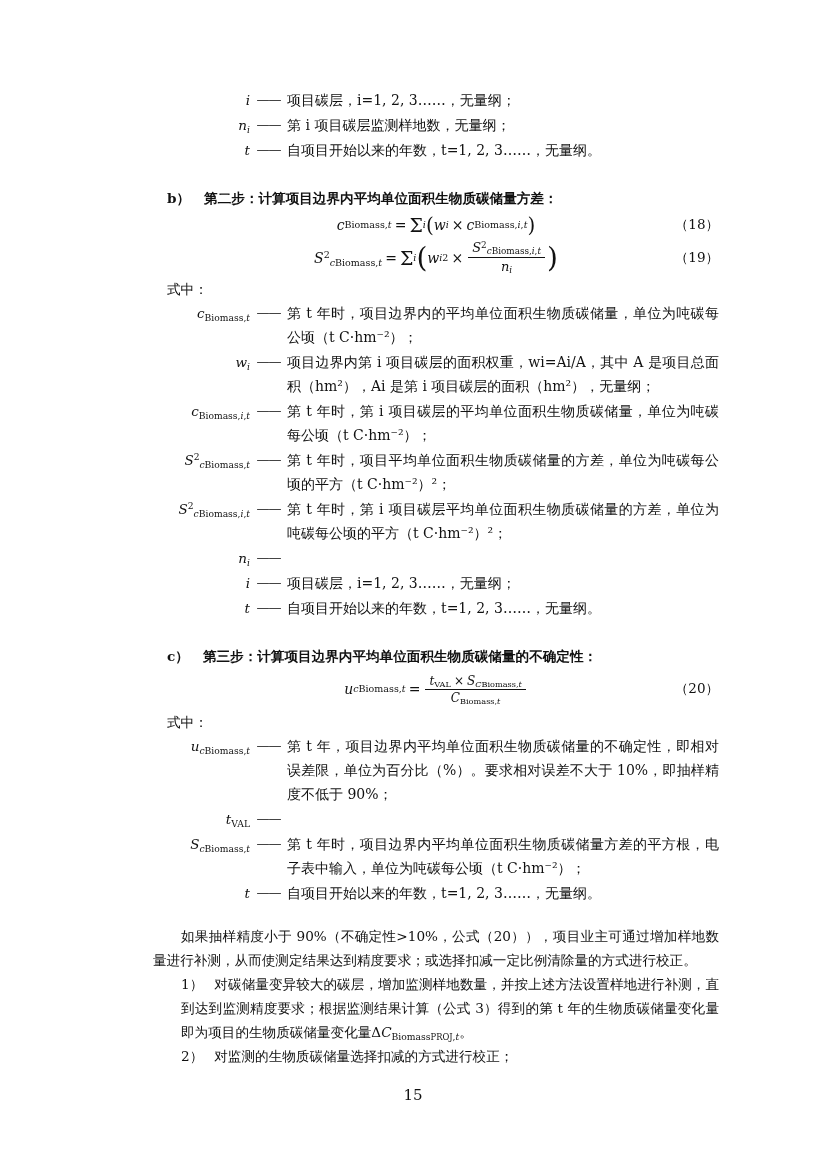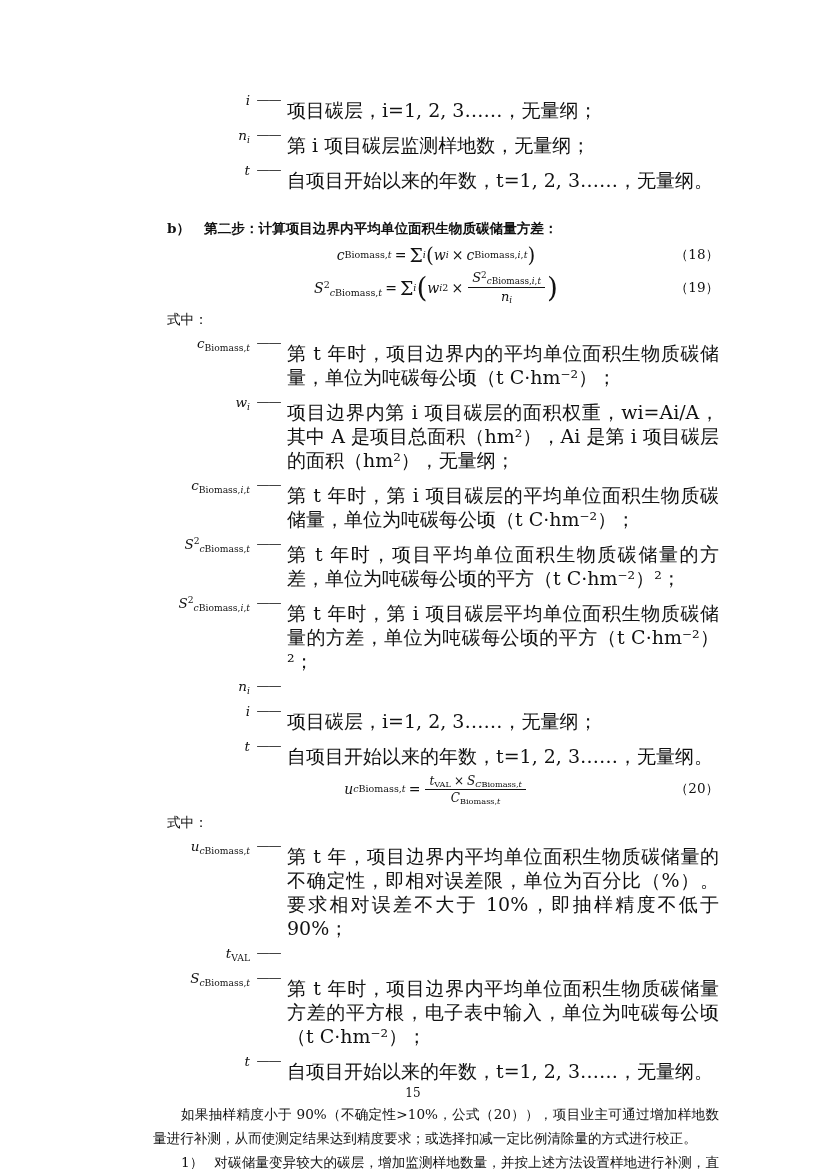--- a/index.html
+++ b/index.html
@@ -46,25 +46,24 @@
     flex: 0 0 33px;
     line-height: 24px;
     text-align: center;
     font-size: 13px;
     letter-spacing: -1px;
     color: #222;
   }
   .defdesc {
     flex: 1 1 auto;
     padding-left: 2px;
-    font-size: 19px;
+    font-size: 14px;
     line-height: 24px;
     text-align: justify;
     text-justify: inter-ideograph;
-    margin-top: 10px;
   }
 
   
   .para {
     font-size: 13.6px;
     line-height: 24px;
     text-align: justify;
     text-justify: inter-ideograph;
   }
   .para-indent { text-indent: 28px; }
@@ -168,21 +167,21 @@
 
   
   .s2 { position: relative; display: inline-block; white-space: nowrap; }
 
   .pagenum {
     position: absolute;
     left: 0;
     right: 0;
     top: 1086px;
     text-align: center;
-    font-size: 12px;
+    font-size: 15px;
     font-family: "DejaVu Serif", "Liberation Serif", serif;
   }
   .gap-md { height: 18px; }
 </style>
 </head>
 <body>
 
 <div class="page">
   <div class="content">
 
@@ -291,20 +290,23 @@
         <div class="defdesc">项目碳层，i=1, 2, 3……，无量纲；</div>
       </div>
 
       <div class="defrow">
         <div class="defsym"><span class="mi">t</span></div>
         <div class="defdash">——</div>
         <div class="defdesc">自项目开始以来的年数，t=1, 2, 3……，无量纲。</div>
       </div>
     </div>
 
+    <div class="step">
+      <span class="lbl">c）</span><span>第三步：计算项目边界内平均单位面积生物质碳储量的不确定性：</span>
+    </div>
 
     <div class="eqrow" style="min-height:38px;">
       <div class="eqbody">
         <span class="mi">u</span>
           <sub class="mup"><span class="mi">c</span>Biomass,<span class="mi">t</span></sub>
         <span class="op">=</span>
         <span class="frac">
           <span class="num-pt"><span class="mi">t</span><sub class="mup">VAL</sub><span class="op">×</span><span class="mi">S</span><sub class="mup"><span class="mi">C</span>Biomass,<span class="mi">t</span></sub></span>
           <span class="den-pt"><span class="mi">C</span><sub class="mup">Biomass,<span class="mi">t</span></sub></span>
         </span>

